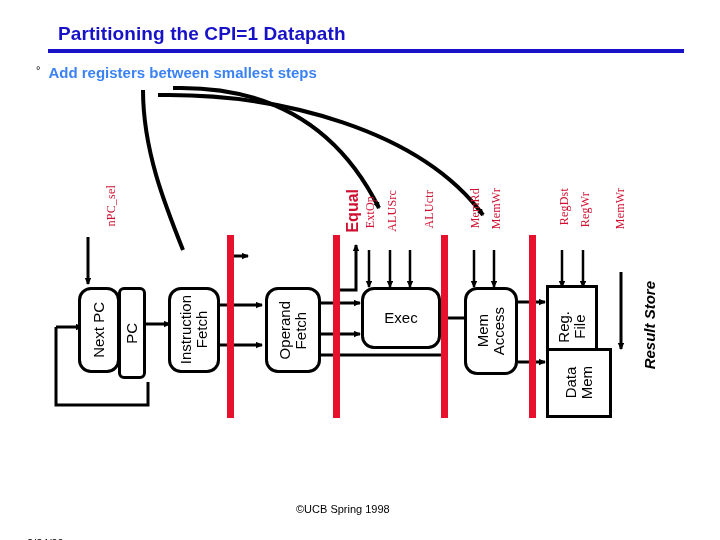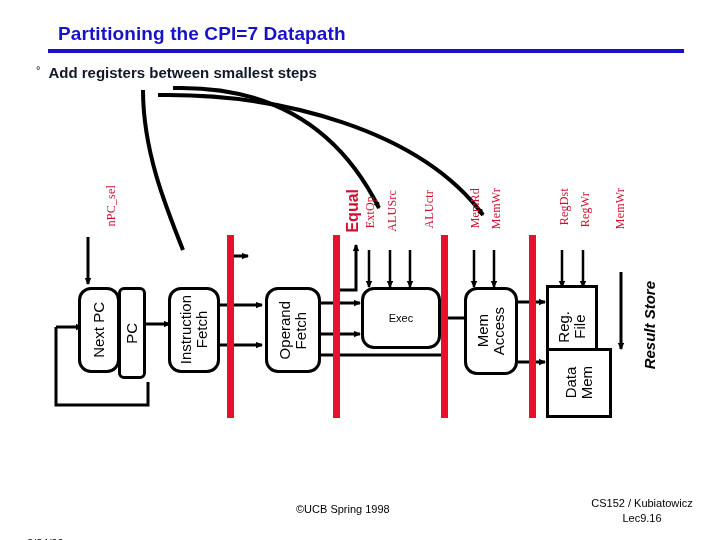--- a/index.html
+++ b/index.html
@@ -18,21 +18,21 @@
     position:absolute;left:48px;top:49px;width:636px;height:4px;
     background:#1712c8;
   }
 
   
   #bullet-row{
     position:absolute;left:36px;top:64px;
     display:flex;align-items:flex-start;white-space:nowrap;
   }
   #bullet-mark{font-size:11px;line-height:11px;color:#000;margin-right:8px;margin-top:1px;}
-  #bullet-text{font-size:15px;font-weight:bold;color:#0f172a;line-height:17px;}
+  #bullet-text{font-size:15px;font-weight:bold;color:#3b82f6;line-height:17px;}
 
   
   #diagram{position:absolute;left:0;top:0;width:720px;height:480px;}
   #diagram svg{position:absolute;left:0;top:0;}
 
   
   .redbar{position:absolute;background:#e8112d;width:7px;}
 
   
   .box{
@@ -40,21 +40,21 @@
     display:flex;align-items:center;justify-content:center;
     box-sizing:border-box;
   }
   .box.round{border-radius:13px;}
   .box.sharp{border-radius:0;}
   .vlabel{
     writing-mode:vertical-rl;transform:rotate(180deg);
     font-size:15px;font-weight:normal;color:#000;text-align:center;
     line-height:16px;letter-spacing:0px;white-space:pre;
   }
-  .hlabel{font-size:11px;color:#000;text-align:center;line-height:16px;}
+  .hlabel{font-size:15px;color:#000;text-align:center;line-height:16px;}
 
   
   .ctrl{
     position:absolute;color:#d01030;
     font-family:"Liberation Serif",serif;font-size:12px;
     writing-mode:vertical-rl;transform:rotate(180deg);
     white-space:nowrap;letter-spacing:0.2px;
   }
   .ctrl.big{
     font-family:"Liberation Sans",sans-serif;
@@ -72,21 +72,21 @@
   #foot-date{left:27px;top:503px;margin-top:34px;}
   #foot-center{left:296px;top:503px;}
   #foot-right{left:577px;top:496px;text-align:center;width:130px;line-height:15px;}
   #foot-right span{display:block;}
 </style>
 </head>
 <body>
 
 <div class="slide">
 
-  <div id="title">Partitioning the CPI=7 Datapath</div>
+  <div id="title">Partitioning the CPI=1 Datapath</div>
   <div id="title-rule"></div>
 
   <div id="bullet-row">
     <span id="bullet-mark">°</span>
     <span id="bullet-text">Add registers between smallest steps</span>
   </div>
 
   <div id="diagram">
 
     <svg width="720" height="480">
@@ -209,18 +209,14 @@
     <div class="ctrl" style="left:578px;top:192px;">RegWr</div>
 
     <div class="ctrl" style="left:613px;top:188px;">MemWr</div>
 
     <div id="result-store" style="left:641px;top:281px;">Result Store</div>
 
   </div>
 
   <div class="footer" id="foot-date">2/24/99</div>
   <div class="footer" id="foot-center">©UCB Spring 1998</div>
-  <div class="footer" id="foot-right">
-    <span>CS152 / Kubiatowicz</span>
-    <span>Lec9.16</span>
-  </div>
 
 </div>
 
 </body></html>

